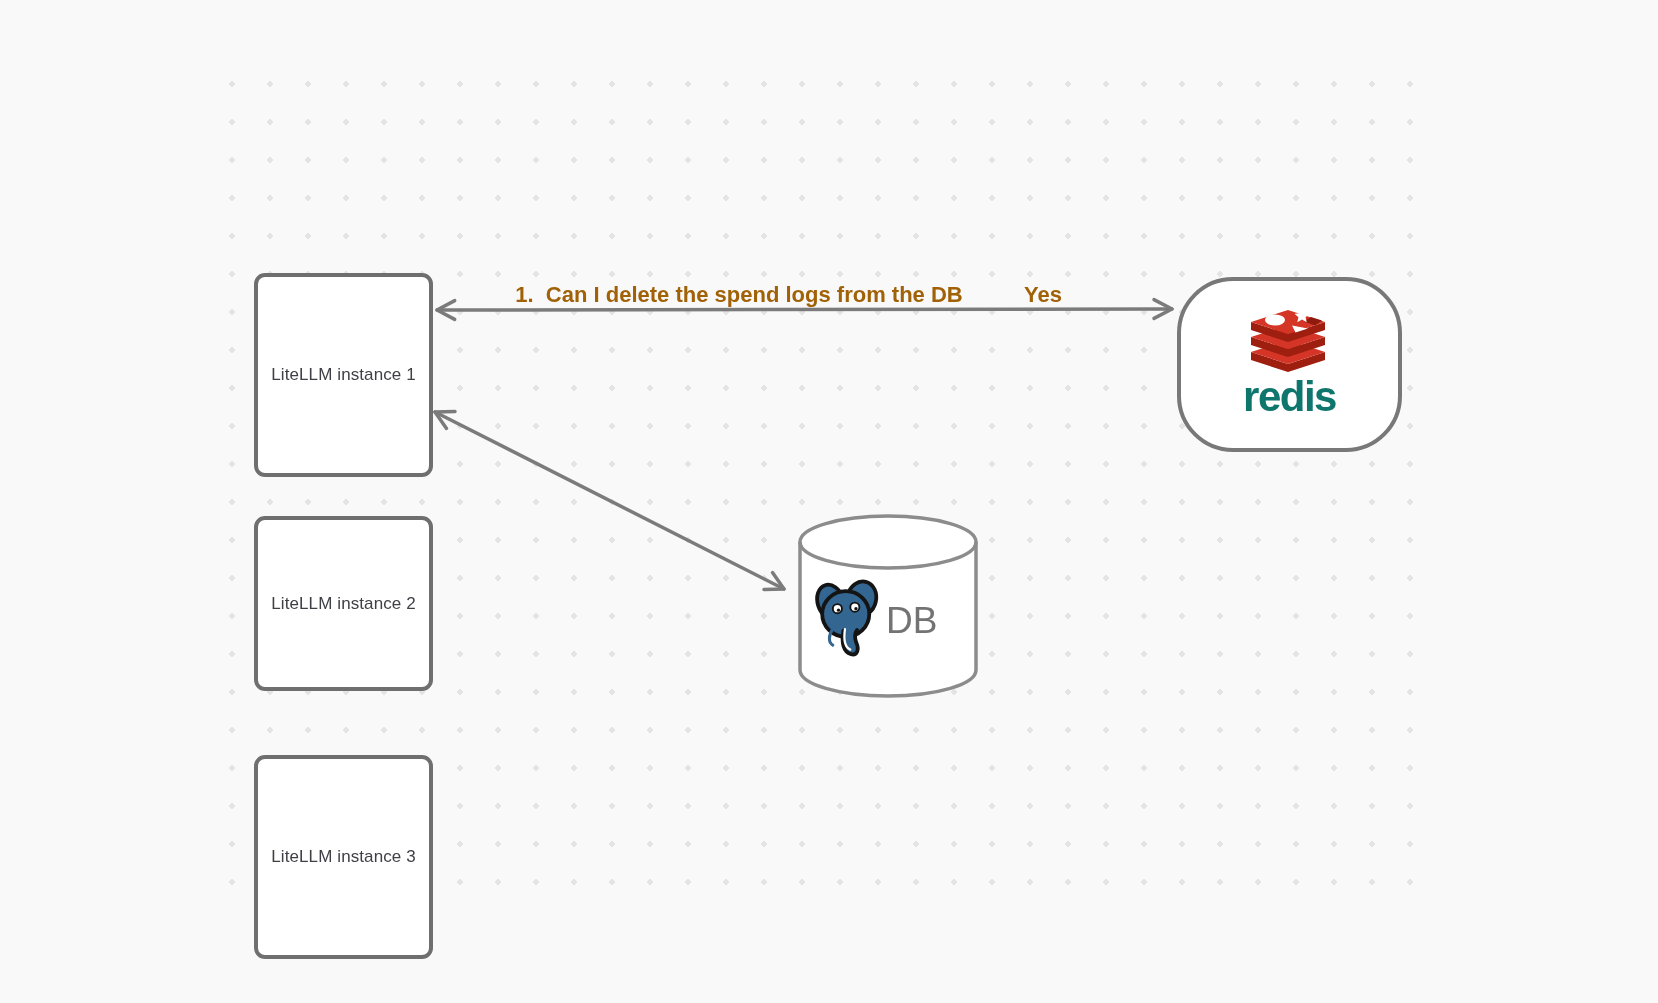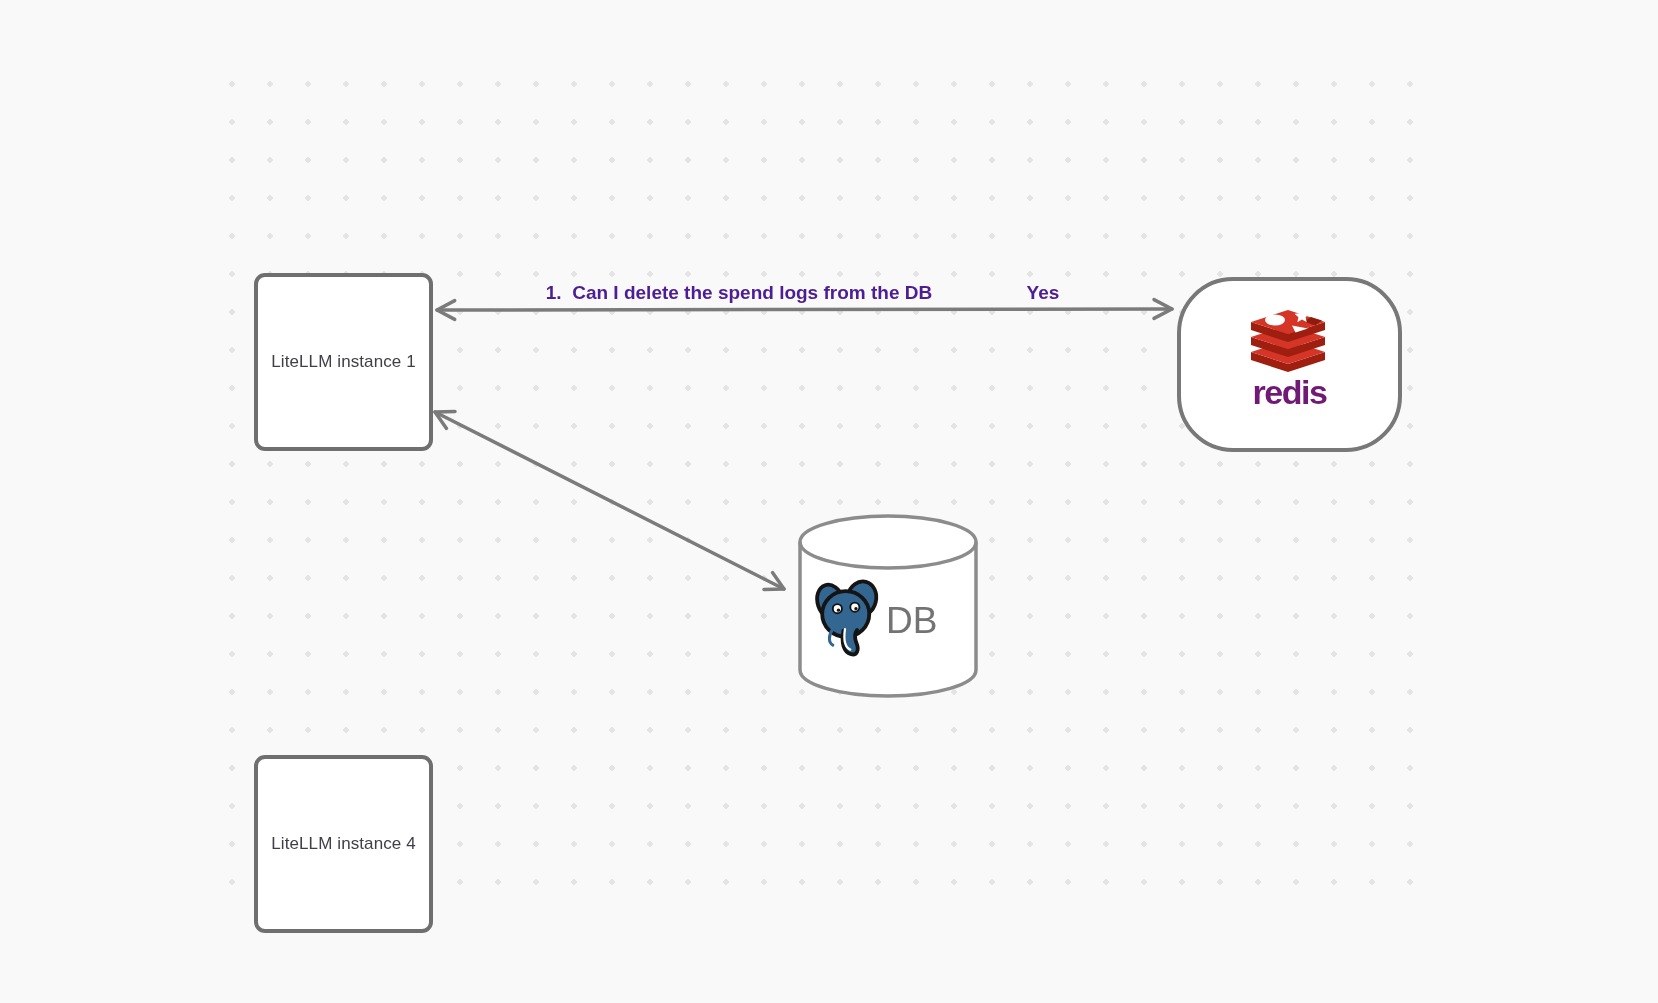--- a/index.html
+++ b/index.html
@@ -8,49 +8,49 @@
     background:#f9f9f9;
     font-family:"Liberation Sans",sans-serif;
   }
   .dotgrid{
     position:absolute;left:213px;top:65px;width:1216px;height:836px;
     background-image:radial-gradient(circle 2.8px at 19px 19px,#e4e4e4 97%,transparent 100%);
     background-size:38px 38px;
   }
   .overlay{position:absolute;left:0;top:0;width:1658px;height:1003px;pointer-events:none;}
   .node-box{
-    position:absolute;width:179px;height:178px;
+    position:absolute;width:179px;height:204px;
     background:#ffffff;border:4px solid #6f6f6f;border-radius:11px;
     box-sizing:border-box;display:flex;align-items:center;justify-content:center;
   }
   .node-box span{
     font-size:17px;color:#3f3f46;letter-spacing:0.1px;
   }
   .box1{left:254px;top:273px;}
   .box2{left:254px;top:516px;height:175px;}
   .box3{left:254px;top:755px;}
   .redis-node{
     position:absolute;left:1177px;top:277px;width:225px;height:175px;
     background:#ffffff;border:4px solid #787878;border-radius:56px;
     box-sizing:border-box;
   }
   .redis-logo{position:absolute;left:64px;top:27px;}
   .redis-word{
     position:absolute;left:0;right:0;top:92px;text-align:center;
-    font-size:34px;font-weight:700;color:#701a75;letter-spacing:-1.5px;
+    font-size:42px;font-weight:700;color:#0f766e;letter-spacing:-1.5px;
   }
   .db-node{position:absolute;left:797px;top:512px;width:184px;height:190px;}
   .db-label{
     position:absolute;left:886px;top:600px;
     font-size:37px;font-weight:400;color:#737373;
   }
   .pg-logo{position:absolute;left:810px;top:576px;}
   .arrow-label{
     position:absolute;transform:translateX(-50%);
-    font-size:19px;font-weight:700;color:#4c1d95;white-space:pre;
+    font-size:22px;font-weight:700;color:#a16207;white-space:pre;
   }
   .lbl1{left:739px;top:282px;}
   .lblyes{left:1043px;top:282px;text-align:right;}
   .lbl2{left:842px;top:457px;}
 </style>
 </head>
 <body>
 
 <div class="stage">
 
@@ -69,22 +69,25 @@
         <path d="M435,412 L784,589"></path>
         <path d="M446.5,428.4 L435,412 L455,411.6"></path>
         <path d="M772.5,572.6 L784,589 L764,589.4"></path>
       </g>
     </g>
   </svg>
 
   <div class="node-box box1">
     <span>LiteLLM instance 1</span>
   </div>
+  <div class="node-box box2">
+    <span>LiteLLM instance 2</span>
+  </div>
   <div class="node-box box3">
-    <span>LiteLLM instance 4</span>
+    <span>LiteLLM instance 3</span>
   </div>
 
   <div class="redis-node">
     <svg class="redis-logo" width="86" height="78" viewBox="0 0 86 78" xmlns="http://www.w3.org/2000/svg">
 
       <g transform="translate(0,30)">
         <path d="M6,14 L6,22 L43,34 L80,22 L80,14 L43,26 Z" fill="#9e1f10"></path>
         <path d="M43,2 L80,14 L43,26 L6,14 Z" fill="#d43527"></path>
       </g>
 

